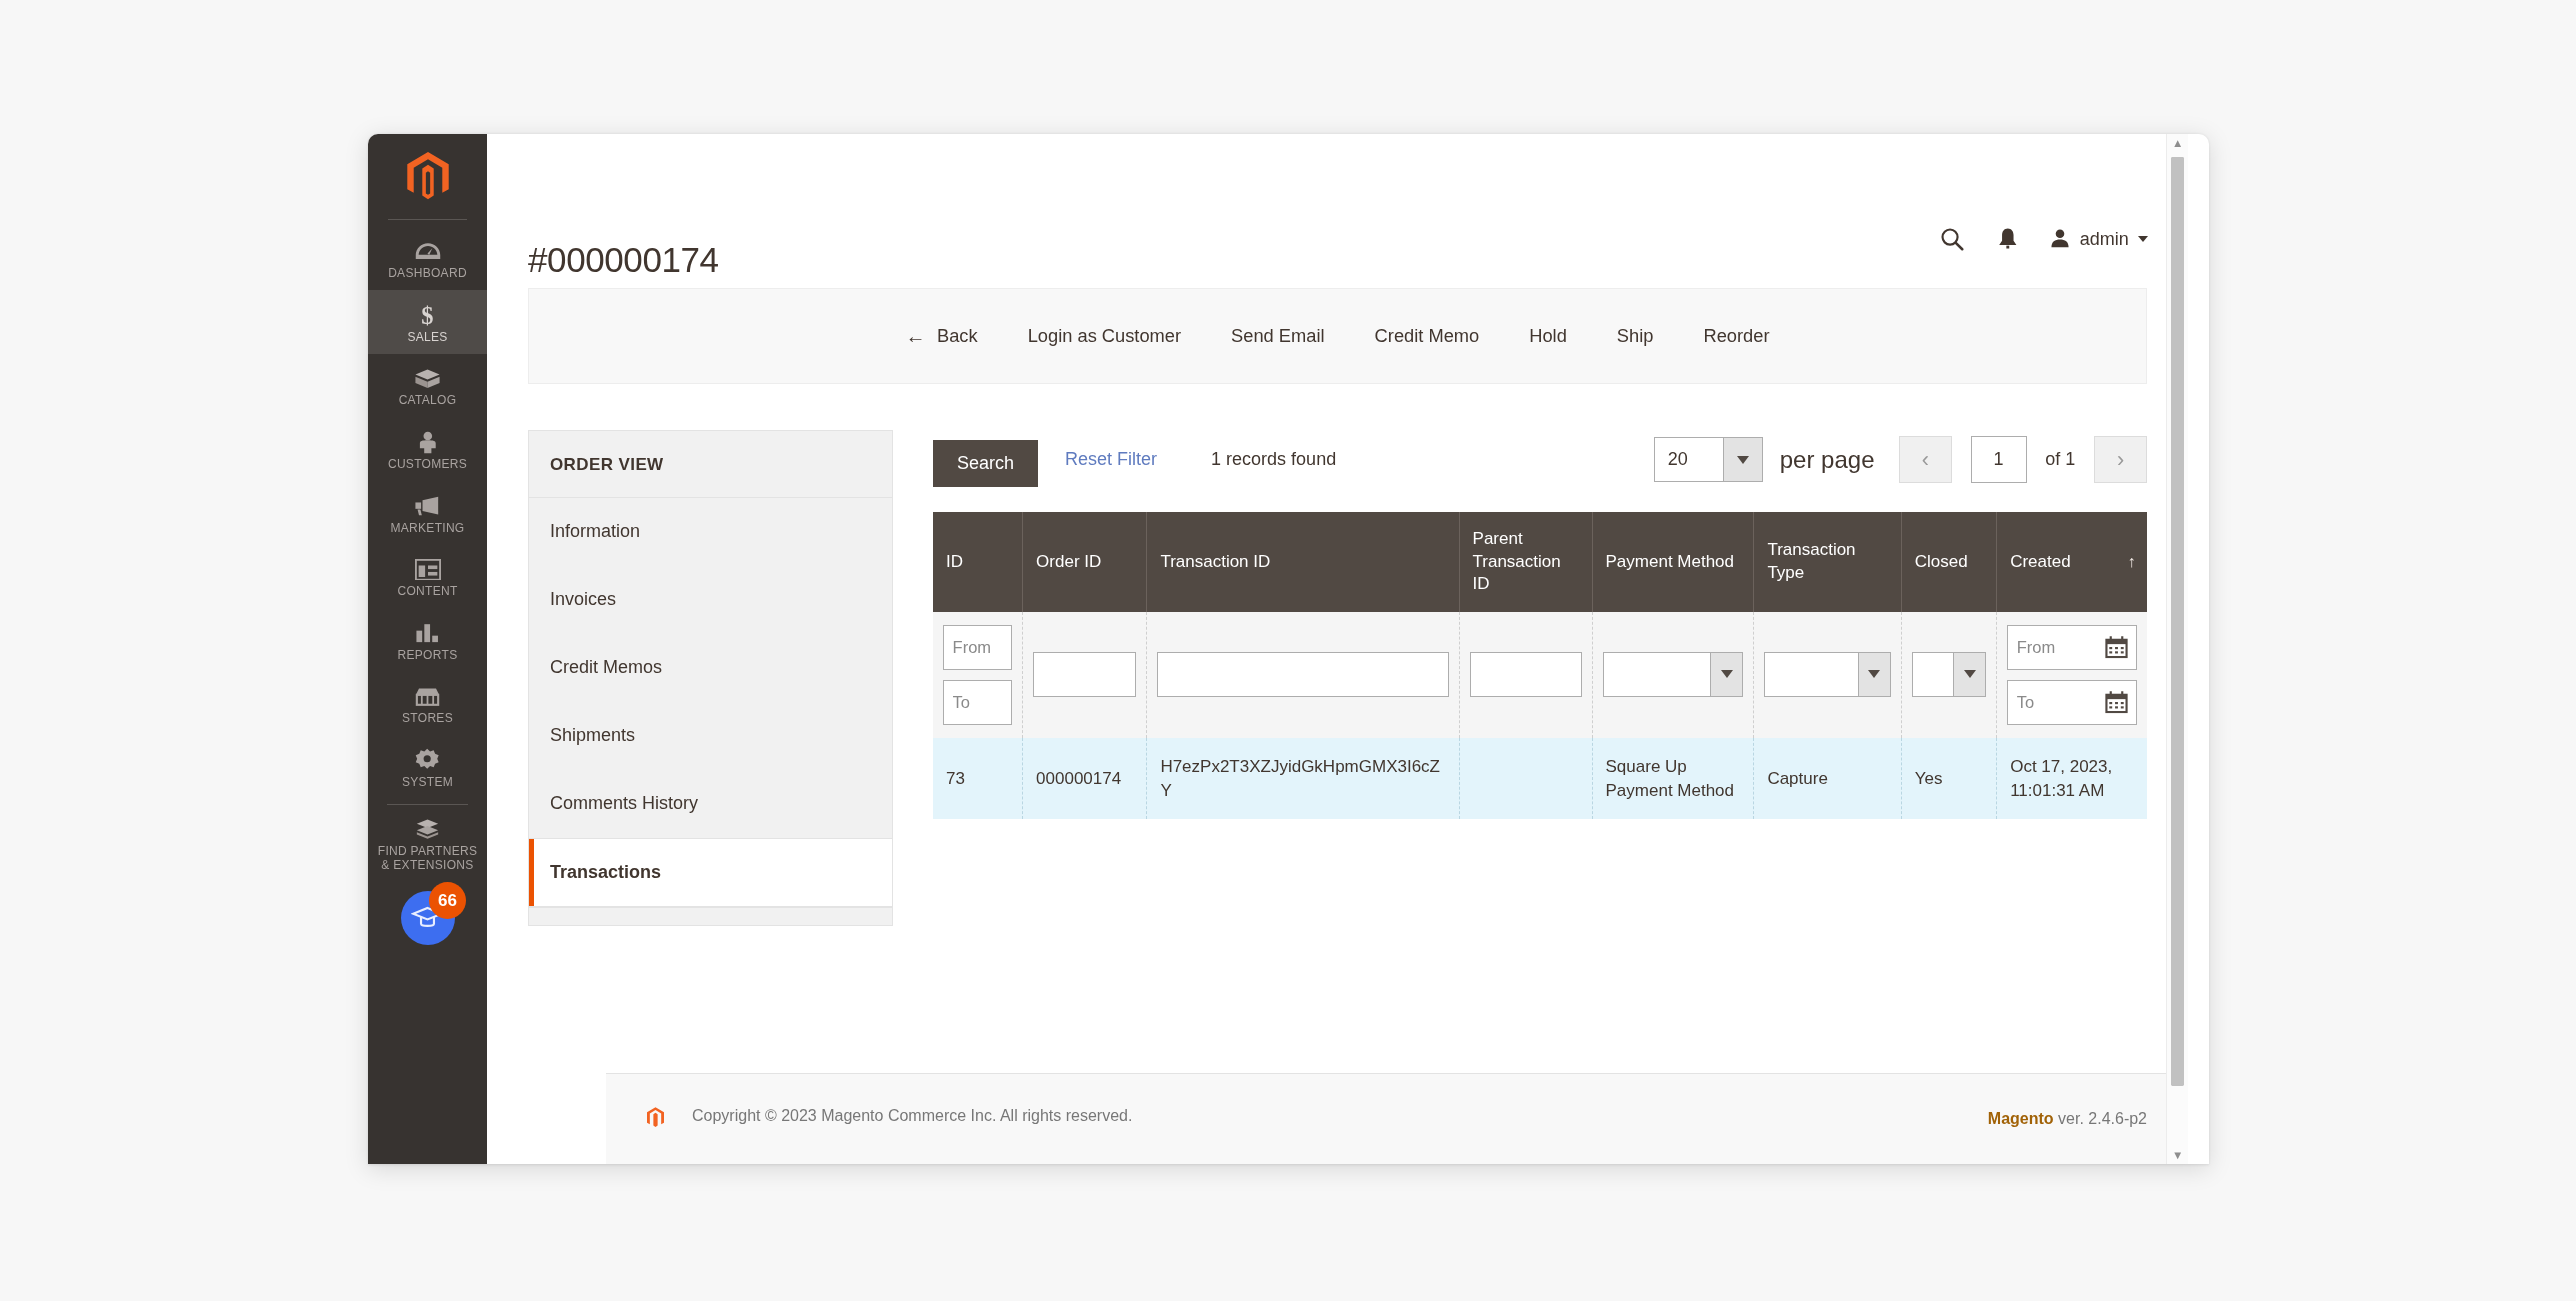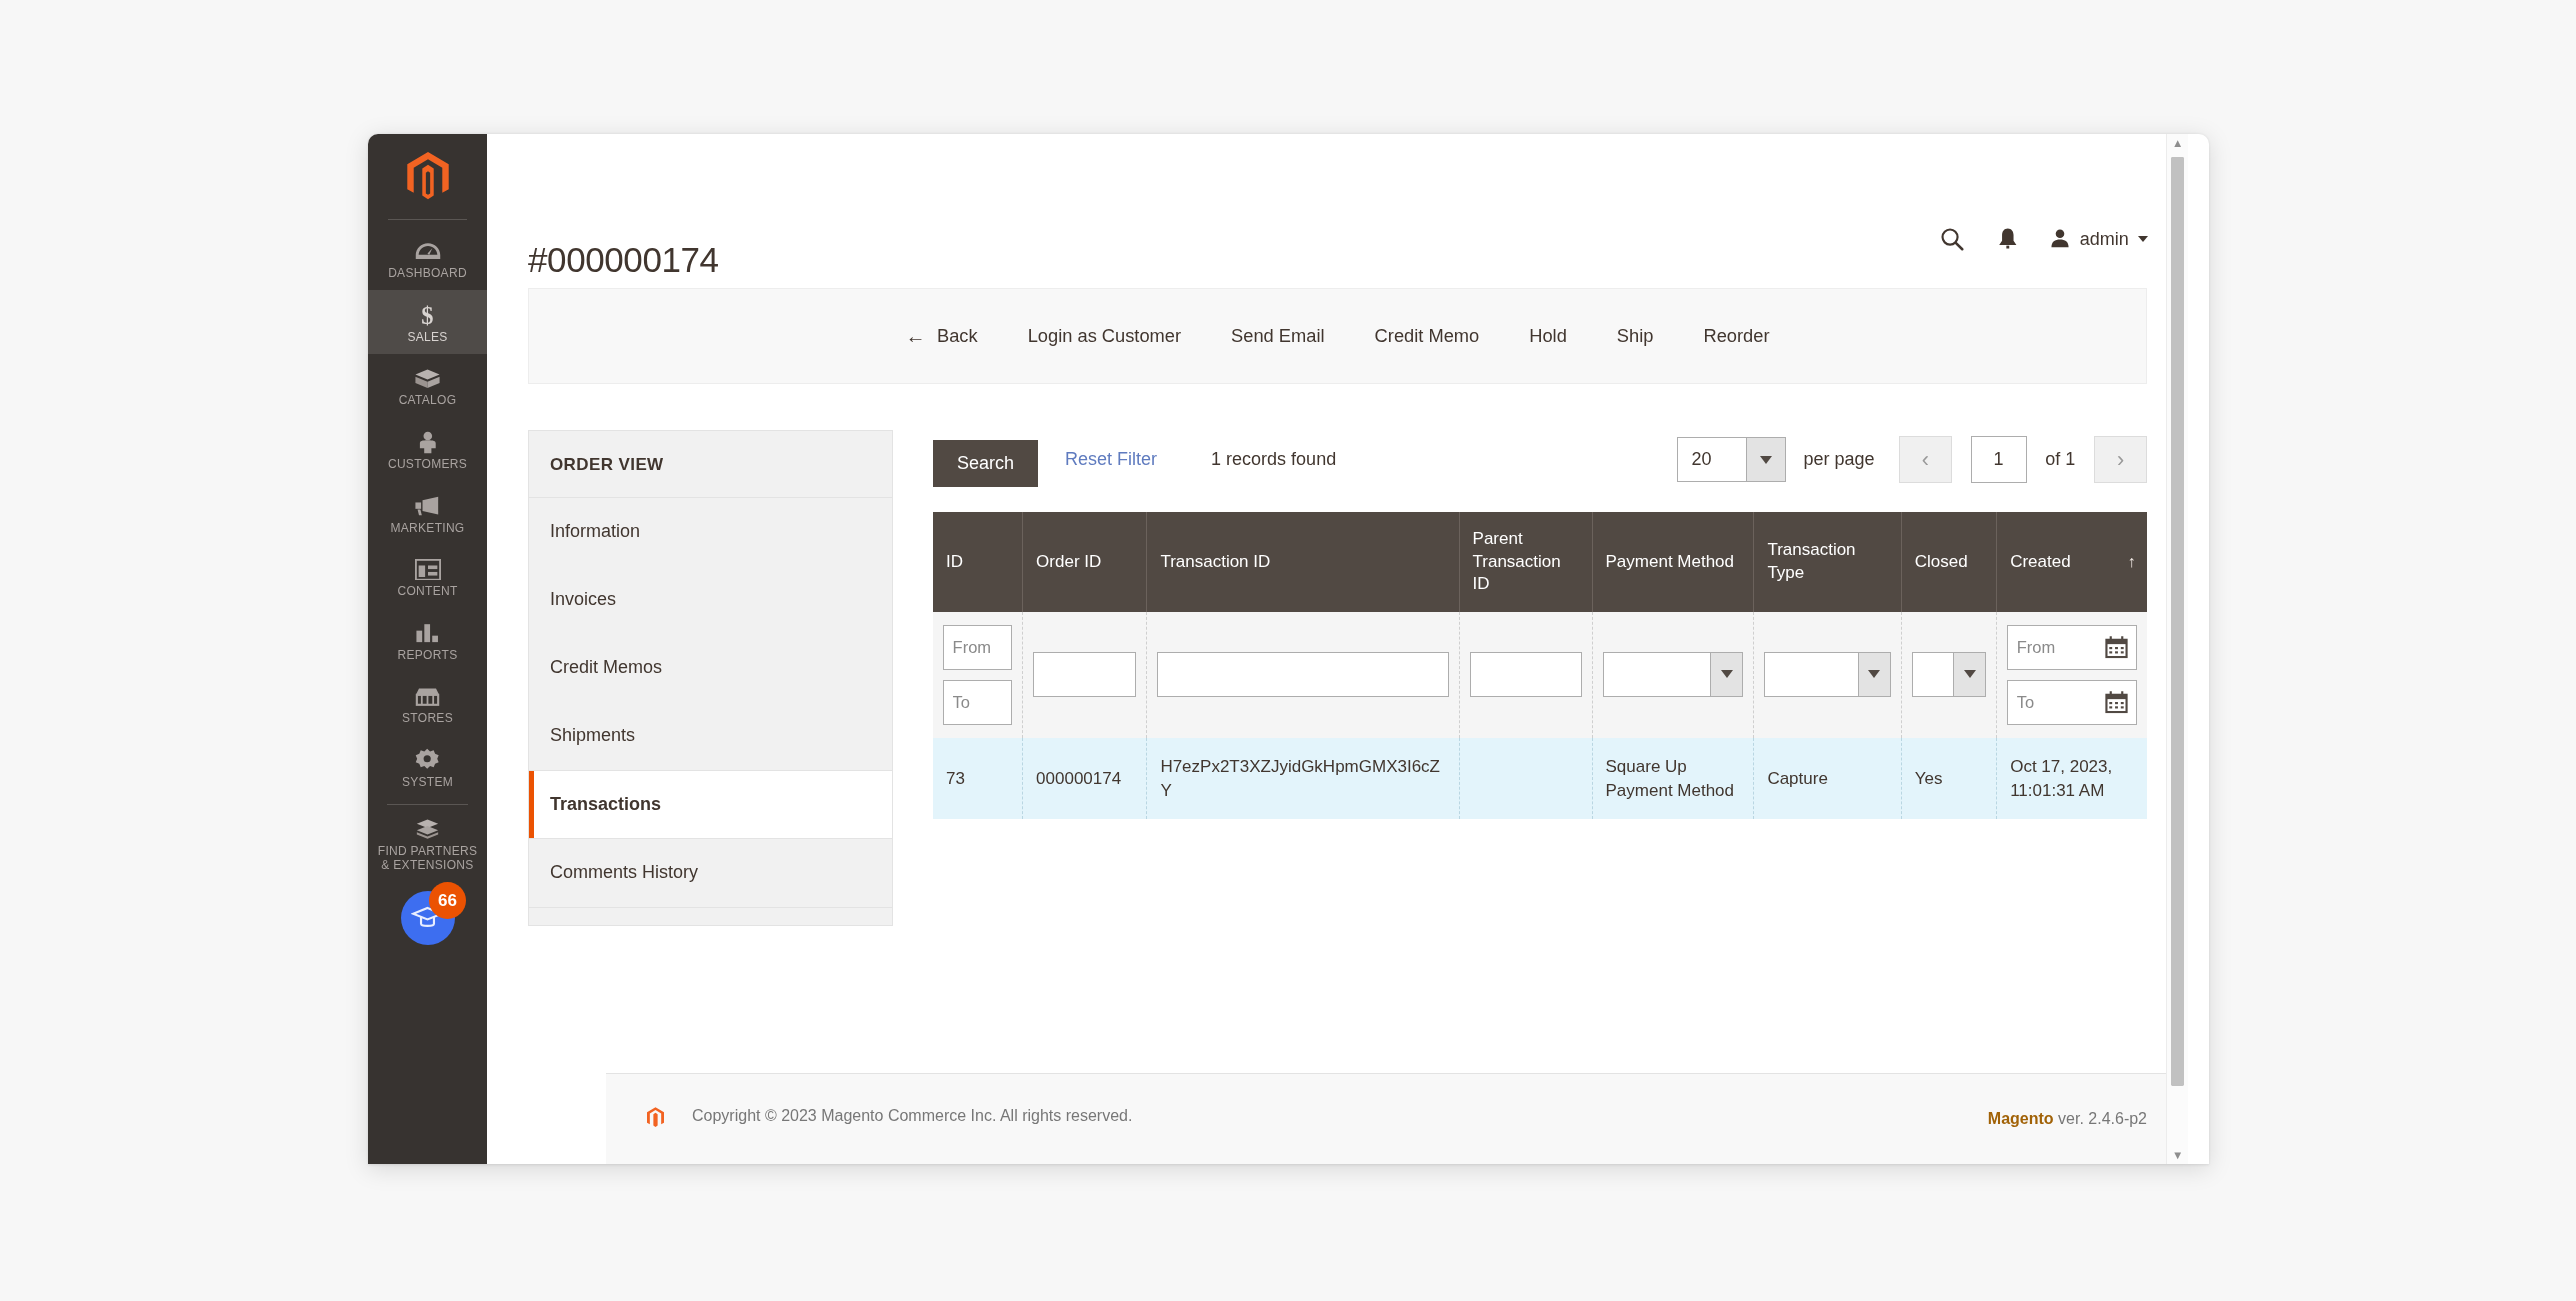--- a/index.html
+++ b/index.html
@@ -228,21 +228,21 @@
     background: #e3e3e3;
     border-left: 0.7px solid #adadad;
     display: flex; align-items: center; justify-content: center;
   }
   .tri-dn {
     width: 0; height: 0;
     border-left: 6.5px solid transparent;
     border-right: 6.5px solid transparent;
     border-top: 8px solid #514943;
   }
-  #per-page-label { font-size: 18px; color: #41362f; margin-left: 17px; }
+  #per-page-label { font-size: 24px; color: #41362f; margin-left: 17px; }
   .pg-arrow {
     width: 53px; height: 47px;
     background: #f0f0f0; border: 0.7px solid #dcdcdc;
     display: flex; align-items: center; justify-content: center;
     color: #9a9a9a; font-size: 21.6px; cursor: pointer;
   }
   #pg-prev { margin-left: 24.4px; }
   #pg-input {
     width: 56px; height: 47px;
     border: 0.7px solid #adadad; background: #fff;
@@ -526,22 +526,22 @@
       </div>
 
       <div id="content-area">
 
         <aside id="order-view-panel">
           <div id="order-view-title">ORDER VIEW</div>
           <div class="ov-item">Information</div>
           <div class="ov-item">Invoices</div>
           <div class="ov-item">Credit Memos</div>
           <div class="ov-item">Shipments</div>
+          <div class="ov-item">Comments History</div>
           <div class="ov-item current">Transactions</div>
-          <div class="ov-item">Comments History</div>
           <div id="ov-hscroll"></div>
         </aside>
 
         <section id="grid-col">
 
           <div id="grid-toolbar">
             <button id="search-button">Search</button>
             <a id="reset-filter">Reset Filter</a>
             <span id="records-found">1 records found</span>
 

